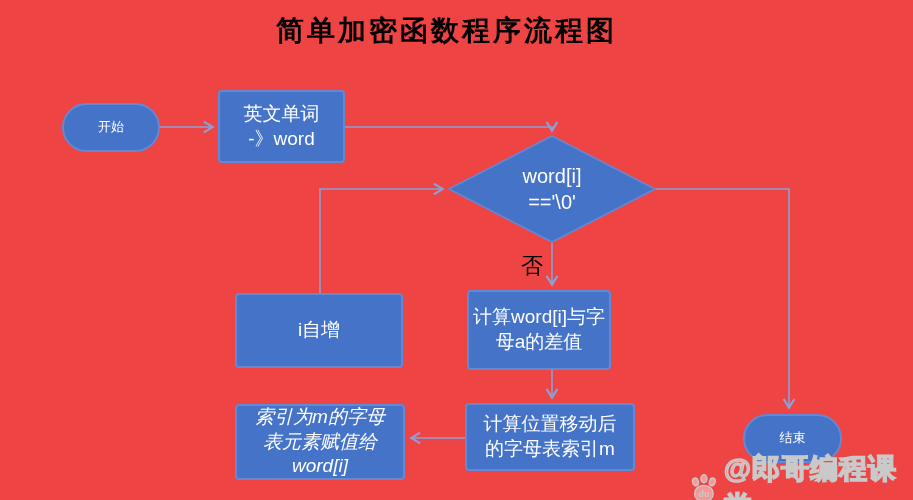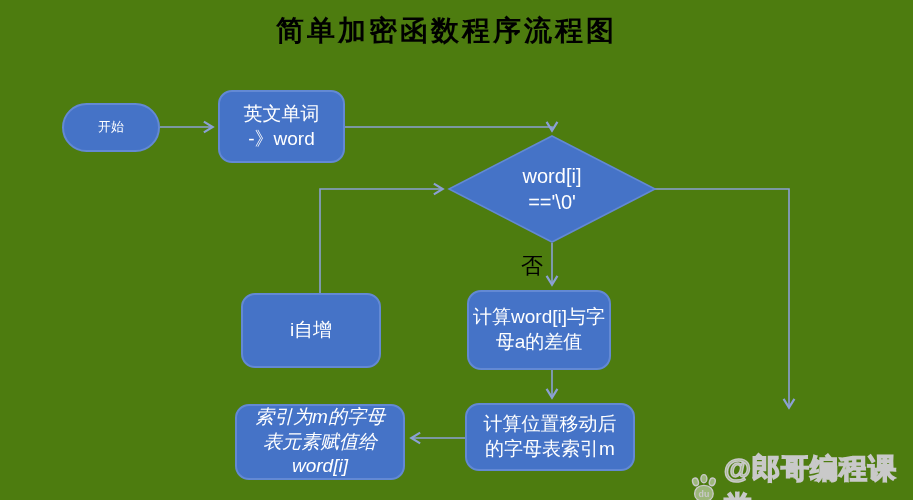--- a/index.html
+++ b/index.html
@@ -1,27 +1,27 @@
 <!DOCTYPE html>
 <html><head>
 <meta charset="utf-8">
 <style>
   html,body{margin:0;padding:0;background:#ffffff;}
   .canvas{
-    position:relative;width:913px;height:500px;background:#4d7c0f;
+    position:relative;width:913px;height:500px;background:#ef4444;
     font-family:"Liberation Sans","DejaVu Sans",sans-serif;overflow:hidden;
   }
   .title{
     position:absolute;left:0;top:12px;width:893px;text-align:center;
     font-size:28px;font-weight:bold;letter-spacing:3px;color:#000000;
   }
   .conn-layer{position:absolute;left:0;top:0;z-index:1;}
   .node{
     position:absolute;z-index:2;box-sizing:border-box;
-    background:#4573c7;border:2px solid #6389d4;border-radius:14px;
+    background:#4573c7;border:2px solid #6389d4;border-radius:4px;
     color:#ffffff;font-size:19px;line-height:1.3;text-align:center;
     display:flex;align-items:center;justify-content:center;
     white-space:pre-line;padding:2px 4px;
   }
   .pill{border-radius:26px;font-size:13px;font-family:Liberation Serif, serif;}
   .diamond-label{
     position:absolute;z-index:2;color:#ffffff;font-size:20px;line-height:1.3;
     text-align:center;white-space:pre-line;display:flex;align-items:center;justify-content:center;
   }
   .branch-label{
@@ -67,32 +67,33 @@
   <div class="node pill" style="left:62px;top:103px;width:98px;height:49px;">开始</div>
 
   <div class="node" style="left:218px;top:90px;width:127px;height:73px;">英文单词
 -》word</div>
 
   <div class="diamond-label" style="left:472px;top:158px;width:160px;height:62px;">word[i]
 =='\0'</div>
 
   <div class="branch-label" style="left:521px;top:251px;">否</div>
 
-  <div class="node" style="left:241px;top:293px;width:140px;height:75px;">i自增</div>
+  <div class="node" style="left:235px;top:293px;width:168px;height:75px;">i自增</div>
 
   <div class="node" style="left:467px;top:290px;width:144px;height:80px;">计算word[i]与字
 母a的差值</div>
 
   <div class="node" style="left:465px;top:403px;width:170px;height:68px;">计算位置移动后
 的字母表索引m</div>
 
   <div class="node" style="left:235px;top:404px;width:170px;height:76px;font-style:italic;">索引为m的字母
 表元素赋值给
 word[i]</div>
 
+  <div class="node pill" style="left:743px;top:414px;width:99px;height:49px;">结束</div>
 
   <div class="watermark">
     <svg width="34" height="36" viewBox="0 0 36 36">
       <g stroke="#c9c9c9" stroke-width="1.6" fill="rgba(255,255,255,0.45)">
         <ellipse cx="8.5" cy="11" rx="3.2" ry="4.4" transform="rotate(-18 8.5 11)"></ellipse>
         <ellipse cx="18" cy="7.5" rx="3.4" ry="4.6"></ellipse>
         <ellipse cx="27.5" cy="11" rx="3.2" ry="4.4" transform="rotate(18 27.5 11)"></ellipse>
         <path d="M18,15 c6.5,0 10.5,4 10.5,9.5 c0,5 -4,8.5 -10.5,8.5 c-6.5,0 -10.5,-3.5 -10.5,-8.5 C7.5,19 11.5,15 18,15 Z"></path>
       </g>
       <text x="18" y="28" text-anchor="middle" font-size="10" font-weight="bold" fill="#c9c9c9" font-family="Liberation Sans, sans-serif">du</text>

